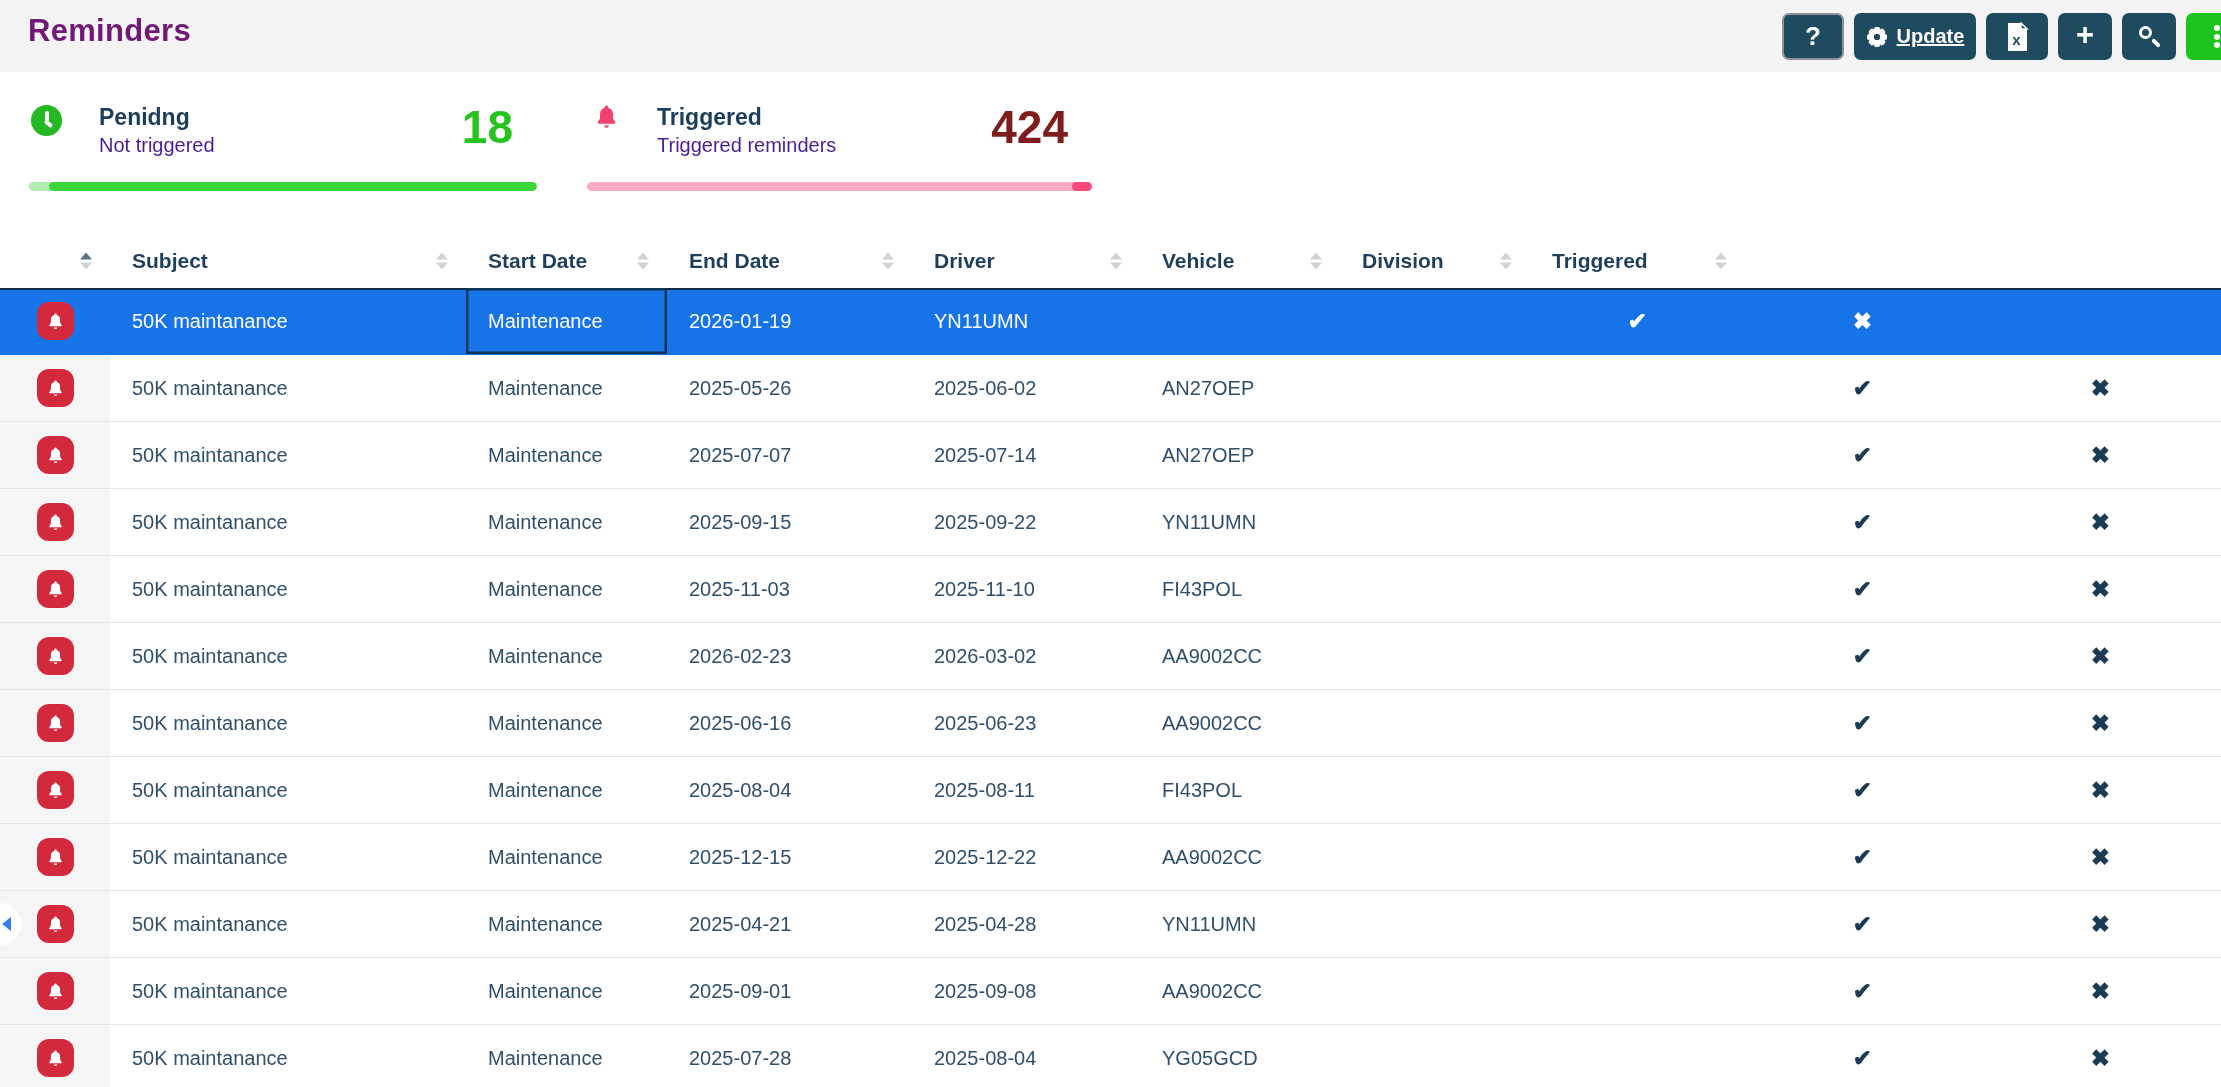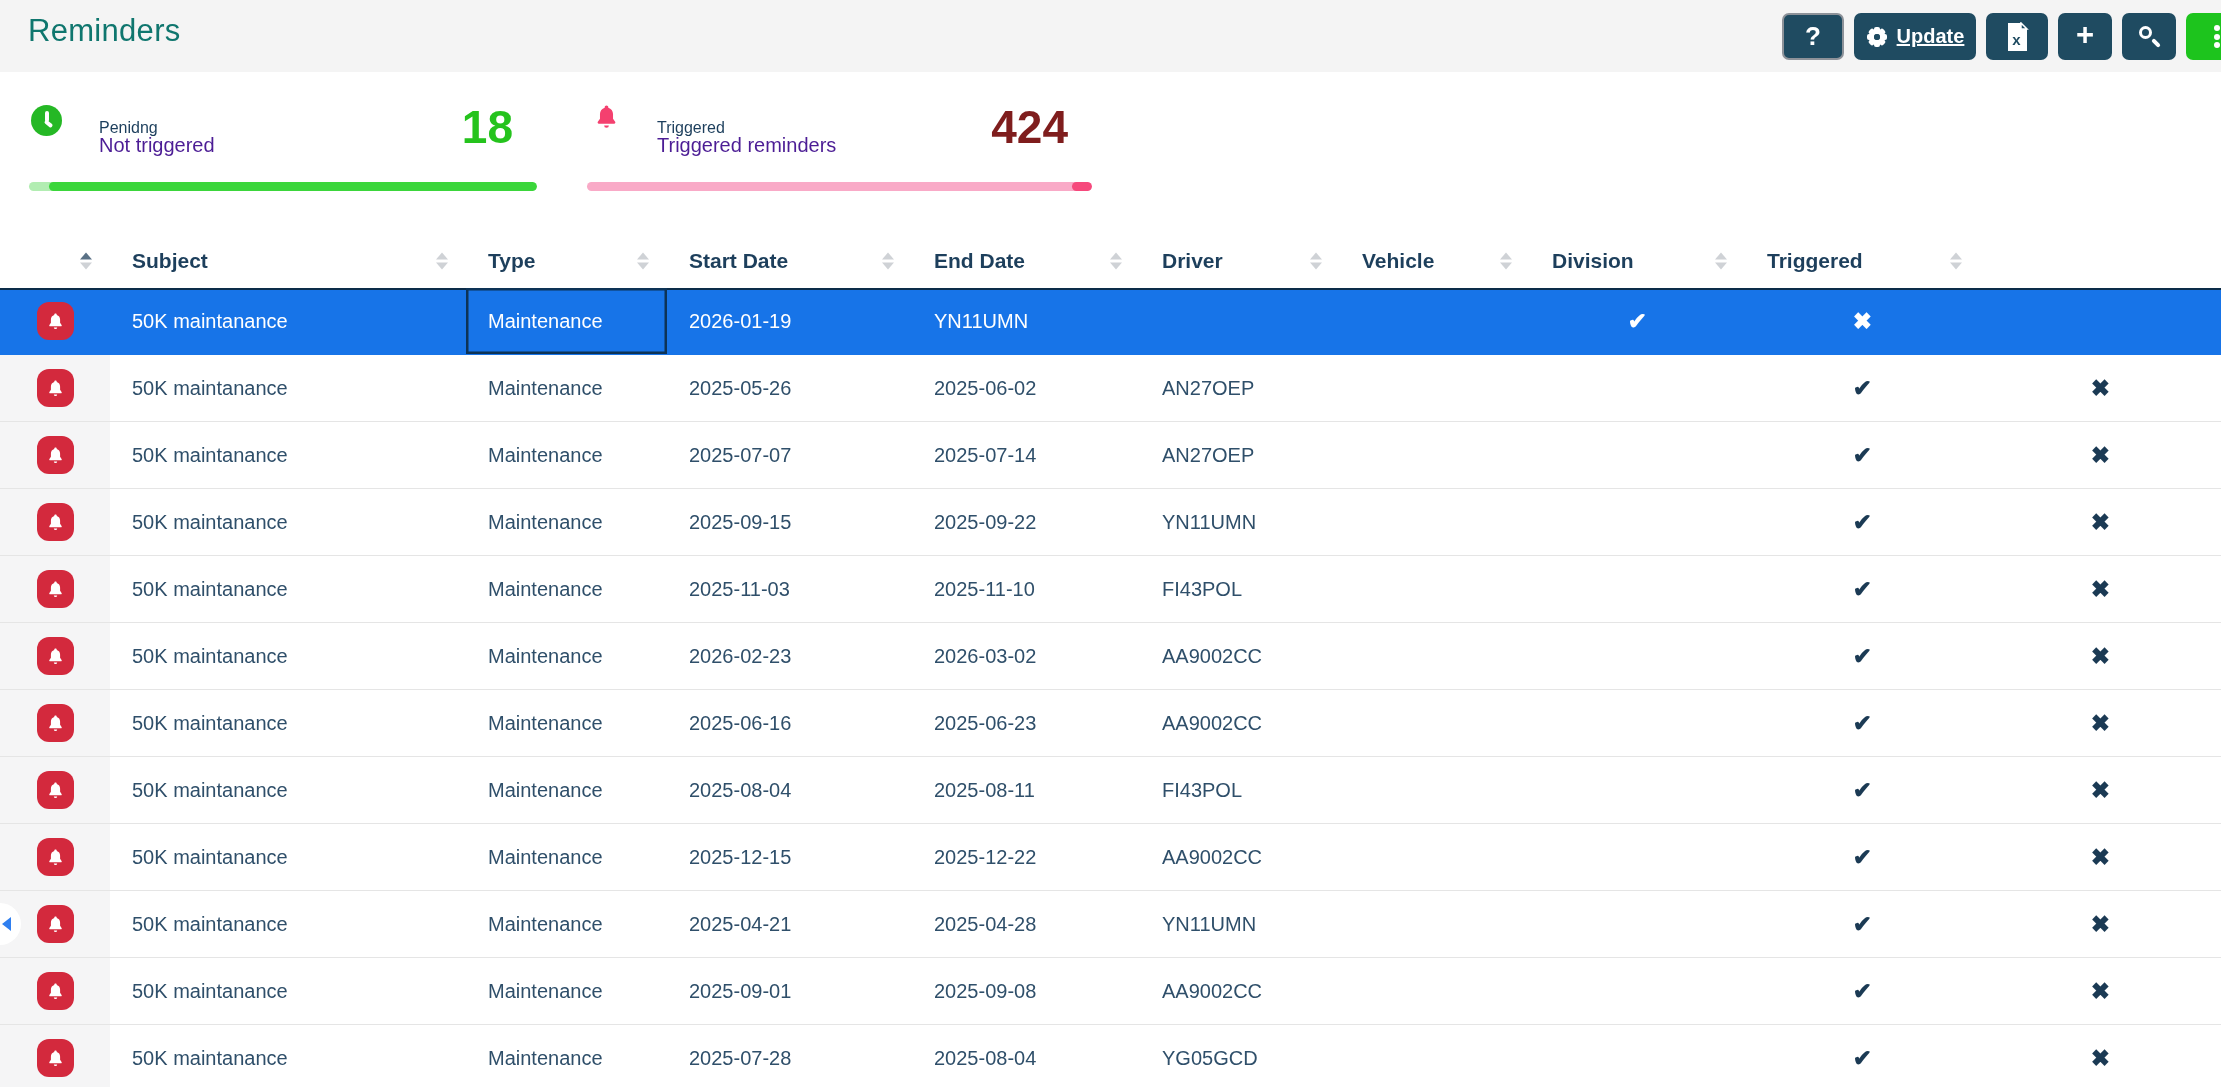--- a/index.html
+++ b/index.html
@@ -1,21 +1,21 @@
 <!DOCTYPE html>
 <html><head>
 <meta charset="utf-8">
 <style>
   *{margin:0;padding:0;box-sizing:border-box}
   html,body{width:2221px;height:1087px;overflow:hidden;background:#fff;
     font-family:"Liberation Sans",sans-serif;-webkit-font-smoothing:antialiased}
 
   
   .topbar{position:relative;height:72px;background:#f4f4f4}
-  .page-title{position:absolute;left:28px;top:13px;font-size:31px;font-weight:400;color:#0f766e;letter-spacing:.3px}
+  .page-title{position:absolute;left:28px;top:13px;font-size:31px;font-weight:700;color:#701a75;letter-spacing:.3px}
   .toolbar{position:absolute;left:1782px;top:13px;display:flex;gap:10px;height:47px}
   .tbtn{background:#1f4b61;color:#fff;border:none;border-radius:7px;height:47px;
     display:flex;align-items:center;justify-content:center;cursor:pointer;flex:0 0 auto}
   .tbtn.help{width:62px;font-size:26px;font-weight:700;border:2px solid #8d9299}
   .tbtn.update{width:122px;gap:9px;font-size:20px;font-weight:700}
   .tbtn.update .lbl{text-decoration:underline}
   .tbtn.excel{width:62px}
   .tbtn.plus{width:54px;font-size:31px;font-weight:700;padding-bottom:3px}
   .tbtn.search{width:54px}
   .tbtn.more{width:62px;background:#1dc41d}
@@ -32,21 +32,21 @@
   .lens .ring{position:absolute;left:2px;top:1px;width:13px;height:13px;border:3.5px solid #fff;border-radius:50%}
   .lens .stem{position:absolute;left:14px;top:16px;width:10px;height:4px;background:#fff;border-radius:2px;transform:rotate(45deg)}
   .dots span{display:block;width:6px;height:6px;background:#fff;border-radius:50%;margin:2.5px auto}
 
   
   .stats{position:relative;height:162px;background:#fff}
   .card{position:absolute;top:0;height:162px}
   .card.pending{left:29px;width:508px}
   .card.trig{left:587px;width:505px}
   .card .icn{position:absolute;left:2px;top:33px}
-  .card .c-title{position:absolute;left:70px;top:47px;font-size:16px;font-weight:400;color:#1c3e5c}
+  .card .c-title{position:absolute;left:70px;top:32px;font-size:23px;font-weight:700;color:#1c3e5c}
   .card .c-sub{position:absolute;left:70px;top:62px;font-size:20px;color:#4c1d95}
   .card .c-value{position:absolute;right:24px;top:28px;font-size:46px;font-weight:700}
   .bar{position:absolute;left:0;top:110px;width:100%;height:9px;border-radius:5px;overflow:hidden}
   .bar .fill{position:absolute;right:0;top:0;height:100%;border-radius:5px}
   .clock{position:relative;width:31px;height:31px;background:#25b825;border-radius:50%}
   .clock i{position:absolute;background:#fff;border-radius:2px}
   .clock .h1{left:14px;top:6px;width:4px;height:11px}
   .clock .h2{left:14px;top:14px;width:9px;height:4px;transform:rotate(38deg);transform-origin:left center}
 
   
@@ -160,27 +160,20 @@
         </span>
     </div>
     <div class="hcell">
       <span>Subject</span>
       <span class="sort">
           <i class="up"></i>
           <i class="down"></i>
         </span>
     </div>
     <div class="hcell">
-      <span>Type</span>
-      <span class="sort">
-          <i class="up"></i>
-          <i class="down"></i>
-        </span>
-    </div>
-    <div class="hcell">
       <span>Start Date</span>
       <span class="sort">
           <i class="up"></i>
           <i class="down"></i>
         </span>
     </div>
     <div class="hcell">
       <span>End Date</span>
       <span class="sort">
           <i class="up"></i>

